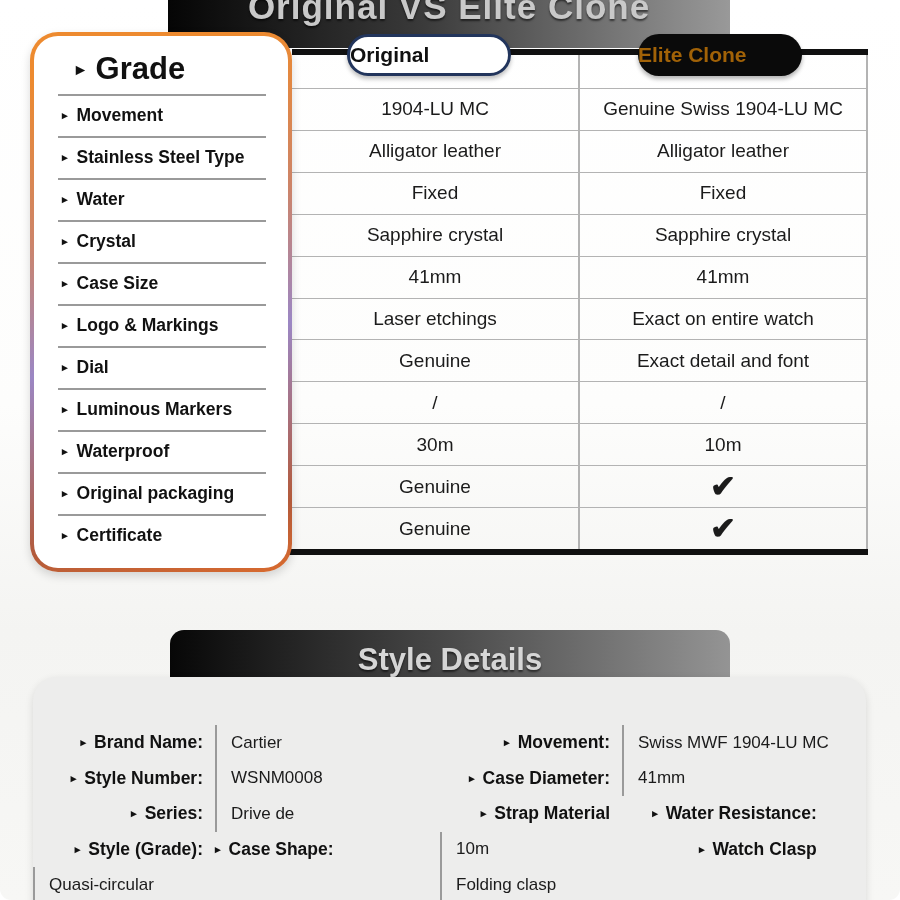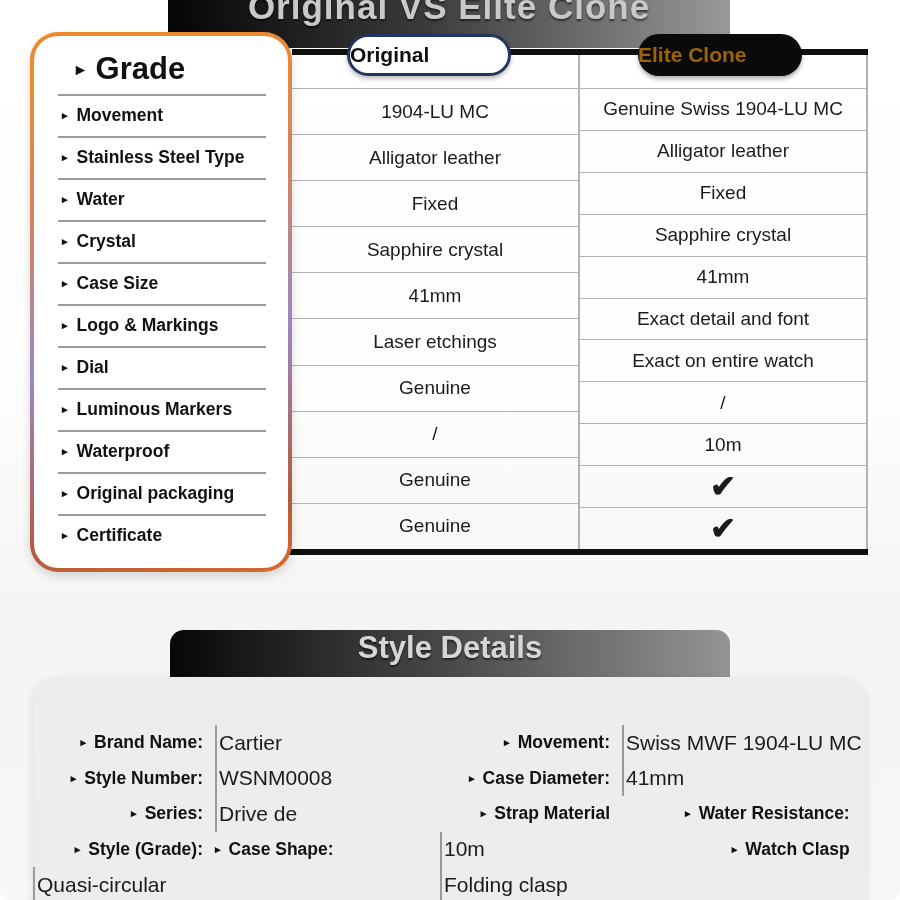--- a/index.html
+++ b/index.html
@@ -64,37 +64,37 @@
     font-size:17.5px;font-weight:bold;color:#111;position:relative;white-space:nowrap;
   }
   .side-item::before{content:"";position:absolute;top:0;left:24px;right:22px;height:1.5px;background:#9a9a9a;}
   .side-item .bullet{font-size:11px;margin-right:9px;}
 
   
   .style-banner{
     position:absolute;left:170px;top:630px;width:560px;height:48px;z-index:1;
     border-radius:14px 14px 0 0;
     background:linear-gradient(90deg,#070707 0%,#4a4a4a 50%,#949494 100%);
-    display:flex;align-items:flex-start;justify-content:center;
+    display:flex;align-items:flex-end;justify-content:center;
   }
   .style-banner .title{font-size:31px;font-weight:bold;color:#d6d6d6;text-shadow:0 2px 2px rgba(0,0,0,.55);}
   .details-card{
     position:absolute;left:33px;top:677px;width:833px;height:300px;z-index:2;
     background:#ededec;border-radius:24px;box-shadow:0 3px 8px rgba(0,0,0,.12);
   }
   .detail-group{position:absolute;top:48px;display:grid;grid-template-columns:182px auto;grid-auto-rows:35.5px;}
   .detail-group.left{left:0;}
   .detail-group.right{left:407px;}
   .detail-label{
     display:flex;align-items:center;justify-content:flex-end;padding-right:12px;
     font-weight:bold;font-size:17.5px;color:#111;white-space:nowrap;
   }
   .detail-label .bullet{font-size:11px;margin-right:8px;}
   .detail-value{
-    display:flex;align-items:center;padding-left:2px;font-size:21px;color:#1b1b1b;
+    display:flex;align-items:center;padding-left:14px;font-size:17px;color:#1b1b1b;
     border-left:2px solid #9a9a9a;white-space:nowrap;
   }
 </style>
 </head>
 <body>
 
 <div class="page">
 
   <div class="top-banner">
     <span class="title">Original VS Elite Clone</span>
@@ -105,32 +105,33 @@
     <div class="comp-col original">
       <div class="comp-cell header"></div>
     <div class="comp-cell">1904-LU MC</div>
         <div class="comp-cell">Alligator leather</div>
         <div class="comp-cell">Fixed</div>
         <div class="comp-cell">Sapphire crystal</div>
         <div class="comp-cell">41mm</div>
         <div class="comp-cell">Laser etchings</div>
         <div class="comp-cell">Genuine</div>
         <div class="comp-cell">/</div>
+        <div class="comp-cell">30m</div>
         <div class="comp-cell">Genuine</div>
         <div class="comp-cell">Genuine</div>
       </div>
     <div class="comp-col clone">
       <div class="comp-cell header"></div>
     <div class="comp-cell">Genuine Swiss 1904-LU MC</div>
         <div class="comp-cell">Alligator leather</div>
         <div class="comp-cell">Fixed</div>
         <div class="comp-cell">Sapphire crystal</div>
         <div class="comp-cell">41mm</div>
+        <div class="comp-cell">Exact on entire watch</div>
         <div class="comp-cell">Exact detail and font</div>
-        <div class="comp-cell">Exact on entire watch</div>
         <div class="comp-cell">/</div>
         <div class="comp-cell">10m</div>
         <div class="comp-cell check">✔</div>
         <div class="comp-cell check">✔</div>
       </div>
   </div>
   <div class="bottom-line"></div>
 
   <div class="pill original">
     <span>Original</span>

